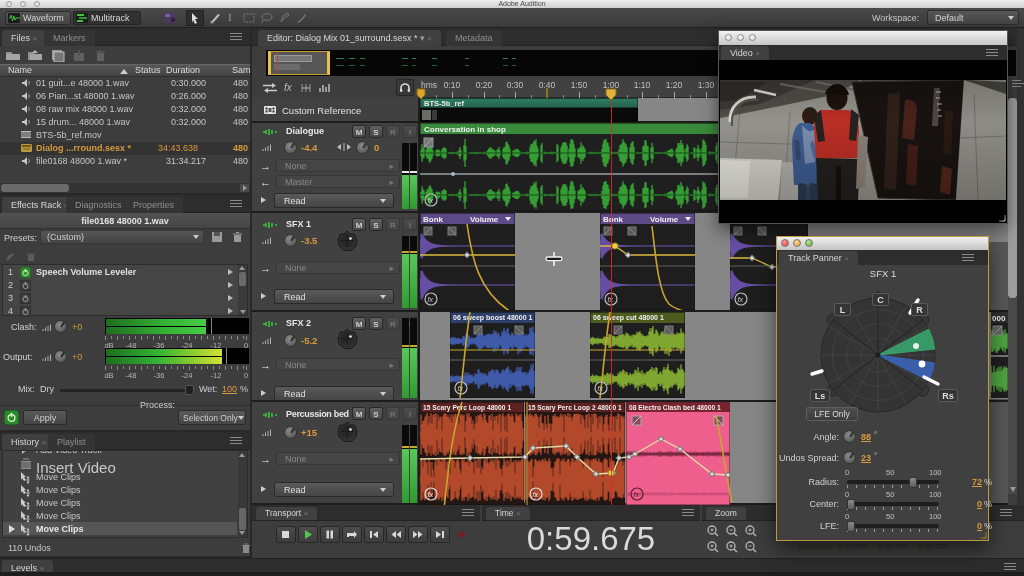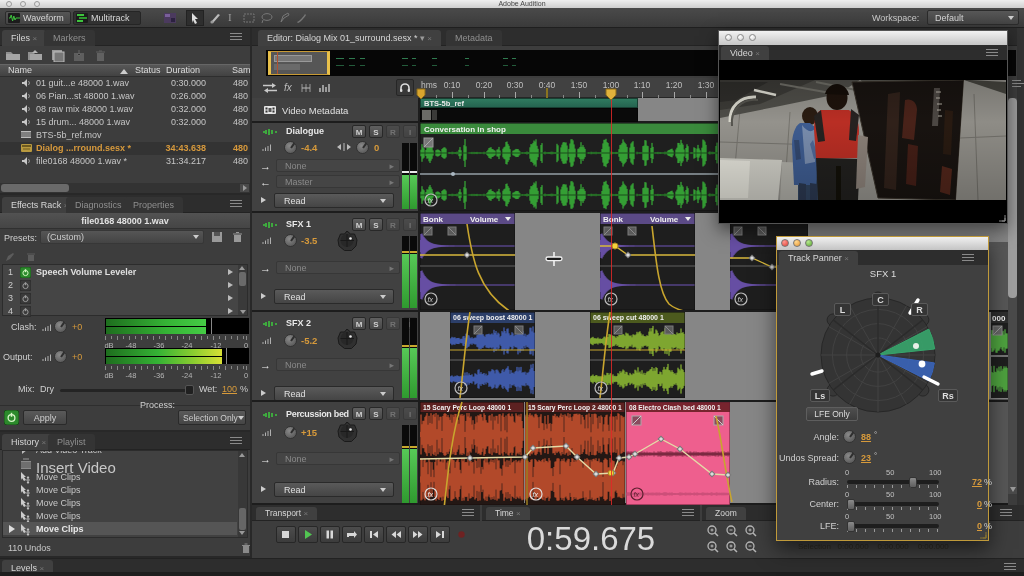--- a/index.html
+++ b/index.html
@@ -134,21 +134,21 @@
     <path d="M1 2v5M3 2v5M5 2v5M7 2v5M9 2v5" stroke="#444"></path>
   </svg>
 <div class="a" style="left:36px;top:130px;font-size:9px;color:#c6c6c6;font-weight:normal">BTS-5b_ref.mov</div>
 <div class="a" style="left:0;top:142px;width:250px;height:13px;background:#333"></div>
 <svg class="a" style="left:21px;top:143px" width="11" height="10" viewBox="0 0 11 10">
     <rect x="0" y="1" width="11" height="8" rx="1" fill="#b99a3f"></rect>
     <rect x="1" y="2" width="9" height="2" fill="#6e5a20"></rect>
     <path d="M2 6h7" stroke="#6e5a20"></path>
   </svg>
 <div class="a" style="left:36px;top:143px;font-size:9px;color:#d89a3c;font-weight:bold">Dialog ...rround.sesx *</div>
-<div class="a" style="left:150px;top:143px;width:56px;text-align:right;font-size:9px;color:#d89a3c;font-weight:bold">34:43.638</div>
+<div class="a" style="left:150px;top:143px;width:56px;text-align:center;font-size:9px;color:#d89a3c;font-weight:normal">34:43.638</div>
 <div class="a" style="left:212px;top:143px;width:36px;text-align:right;font-size:9px;color:#d89a3c;font-weight:bold">480</div>
 <svg class="a" style="left:21px;top:156px" width="11" height="10" viewBox="0 0 11 10">
     <path d="M1 4h2l3-3v8L3 6H1z" fill="#c8c8c8"></path>
     <path d="M7.5 3q2 2 0 4" stroke="#999" fill="none"></path>
   </svg>
 <div class="a" style="left:36px;top:156px;font-size:9px;color:#c6c6c6;font-weight:normal">file0168 48000 1.wav *</div>
 <div class="a" style="left:150px;top:156px;width:56px;text-align:right;font-size:9px;color:#c6c6c6;font-weight:normal">31:34.217</div>
 <div class="a" style="left:212px;top:156px;width:36px;text-align:right;font-size:9px;color:#c6c6c6;font-weight:normal">480</div>
 <div class="a" style="left:0;top:183px;width:250px;height:10px;background:#333"></div>
 <div class="a" style="left:1px;top:184px;width:68px;height:8px;background:#6a6a6a;border-radius:3px"></div>
@@ -474,21 +474,21 @@
 <div class="a" style="left:420px;top:98px;width:588px;height:407px;background:#868686"></div>
 <div class="a" style="left:252px;top:98px;width:168px;height:407px;background:#414141"></div>
 <svg class="a" style="left:264px;top:105px" width="12" height="10" viewBox="0 0 12 10">
     <rect x="0" y="1" width="12" height="8" rx="1" fill="#e6e6e6"></rect>
     <rect x="1.5" y="2.5" width="2" height="2" fill="#333"></rect>
     <rect x="1.5" y="5.5" width="2" height="2" fill="#333"></rect>
     <rect x="8.5" y="2.5" width="2" height="2" fill="#333"></rect>
     <rect x="8.5" y="5.5" width="2" height="2" fill="#333"></rect>
     <rect x="4.5" y="3" width="3" height="4" fill="#555"></rect>
   </svg>
-<div class="a" style="left:282px;top:105px;font-size:9.5px;color:#e0e0e0">Video Metadata</div>
+<div class="a" style="left:282px;top:105px;font-size:9.5px;color:#e0e0e0">Custom Reference</div>
 <div class="a" style="left:252px;top:121px;width:756px;height:2px;background:#1d1d1d"></div>
 <svg class="a" style="left:262px;top:128px" width="16" height="8" viewBox="0 0 16 8">
     <path d="M1 4h2M4 2v4M7 1v6M10 2v4M13 4h2" stroke="#3ec43e" stroke-width="1.6"></path>
   </svg>
 <div class="a" style="left:286px;top:126px;font-size:9px;font-weight:bold;color:#e8e8e8">Dialogue</div>
 <div class="ms" style="left:352px;top:125px">M</div>
 <div class="ms" style="left:369px;top:125px">S</div>
 <div class="ms msdim" style="left:386px;top:125px">R</div>
 <div class="ms msdim" style="left:403px;top:125px">I</div>
 <svg class="a" style="left:262px;top:143px" width="10" height="9" viewBox="0 0 10 9">

